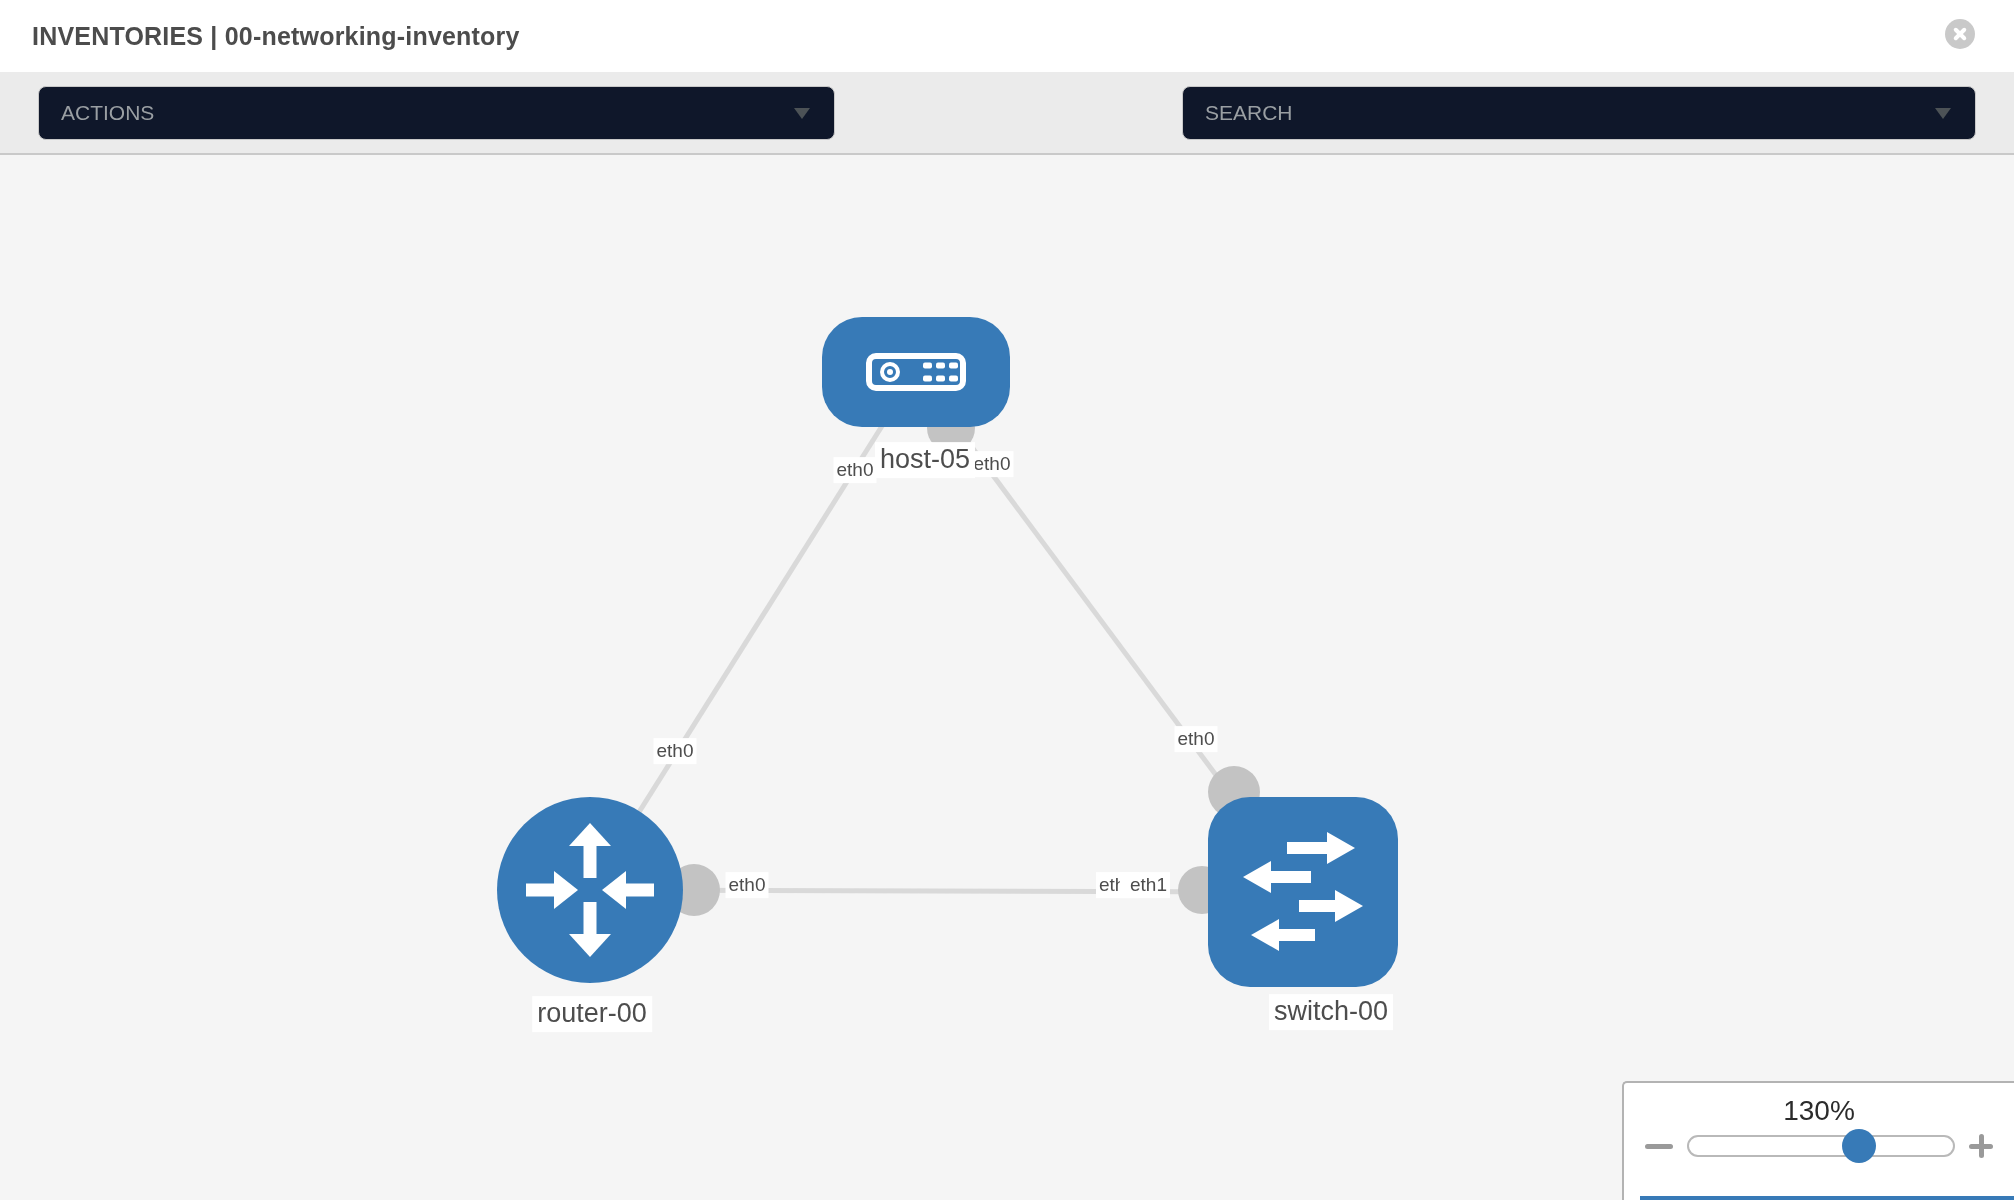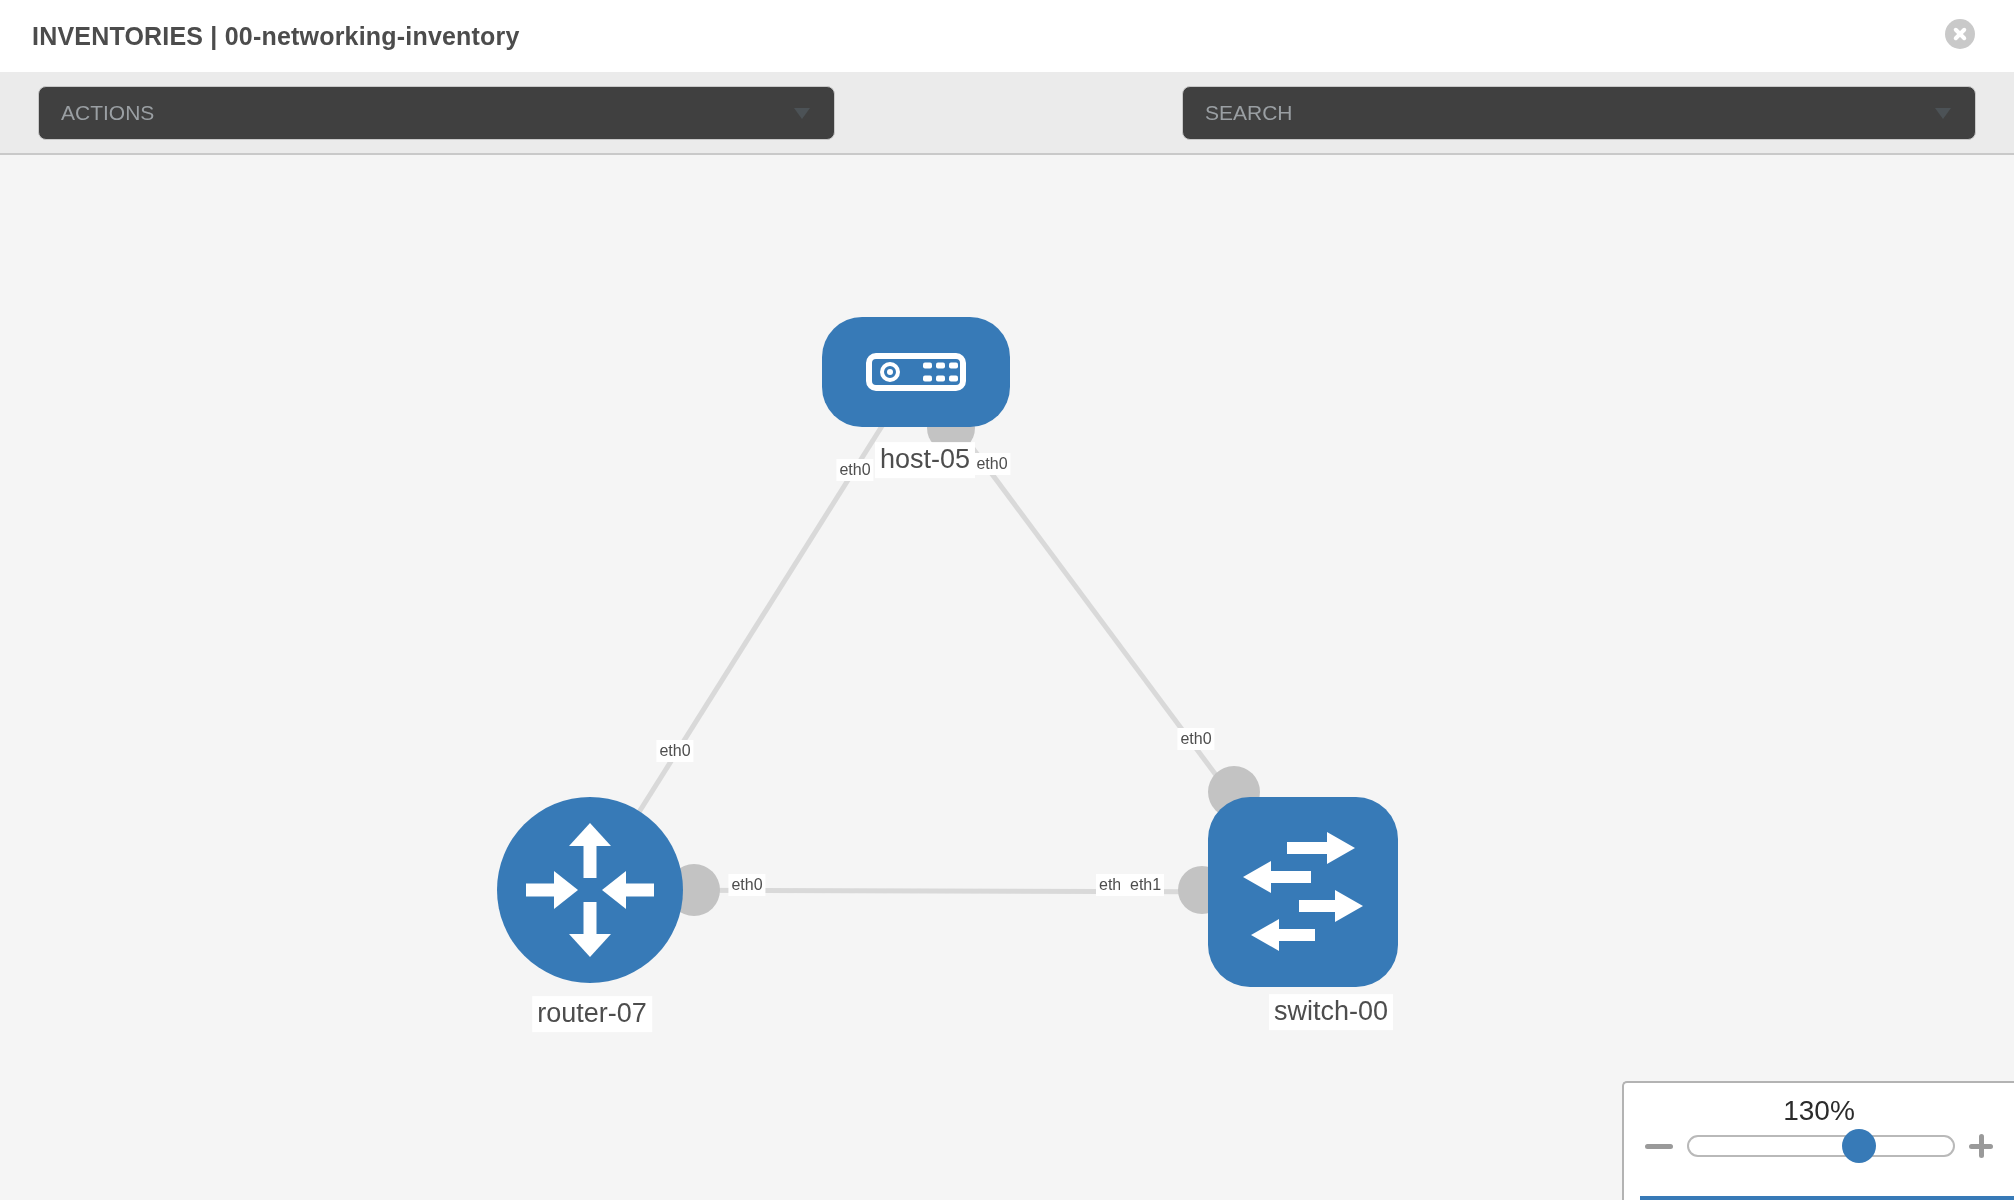--- a/index.html
+++ b/index.html
@@ -13,39 +13,39 @@
   .close-btn { position:absolute; left:1945px; top:19px; width:30px; height:30px;
     border-radius:50%; background:#c9c9c9; cursor:pointer; }
   .close-btn::before, .close-btn::after { content:""; position:absolute; left:7px; top:13px;
     width:16px; height:4px; border-radius:2px; background:#ffffff; }
   .close-btn::before { transform:rotate(45deg); }
   .close-btn::after  { transform:rotate(-45deg); }
 
   
   .toolbar { position:relative; width:100%; height:83px; background:#ebebeb;
     border-bottom:2px solid #c9c9c9; }
-  .select-box { position:absolute; top:14px; height:54px; background:#404040;
+  .select-box { position:absolute; top:14px; height:54px; background:#0f172a;
     border:1px solid #c8c8c8; border-radius:8px; display:flex; align-items:center;
     padding:0 22px; cursor:pointer; }
   .select-box .ph { font-size:21px; color:#9a9fa3; }
   .caret { position:absolute; right:24px; top:50%; margin-top:-5px; width:0; height:0;
     border-left:8px solid transparent; border-right:8px solid transparent;
     border-top:11px solid #4c5256; }
   .actions-box { left:38px; width:797px; }
   .search-box { left:1182px; width:794px; }
   .tool-icon { position:absolute; top:95px; width:38px; height:38px; cursor:pointer; }
   .tool-icon.wrench { left:1046px; }
   .tool-icon.key { left:1116px; }
 
   
   .canvas { position:relative; width:2014px; height:1045px; background:#f5f5f5; }
   .canvas svg.topo { position:absolute; left:0; top:0; }
 
   .iface-label { position:absolute; transform:translate(-50%,-50%);
-    background:#ffffff; color:#4d4d4d; font-size:16px; line-height:1.25;
+    background:#ffffff; color:#4d4d4d; font-size:19px; line-height:1.25;
     padding:1px 3px; white-space:nowrap; z-index:3; }
   .iface-label.anchor-left { transform:translateY(-50%); }
   .iface-label.under { z-index:2; }
   .iface-label.over { z-index:4;padding-left:10px; }
   .node-label { position:absolute; transform:translate(-50%,-50%);
     background:#ffffff; color:#4d4d4d; font-size:27px; line-height:1.25;
     padding:1px 5px; white-space:nowrap; z-index:5; }
 
   
   .zoom-panel { position:absolute; left:1622px; top:926px; right:0; bottom:0;
@@ -170,21 +170,21 @@
 
   <span class="iface-label under" style="left:855px;  top:315px;">eth0</span>
   <span class="iface-label" style="left:992px;  top:309px;">eth0</span>
   <span class="iface-label" style="left:675px;  top:596px;">eth0</span>
   <span class="iface-label" style="left:1196px; top:584px;">eth0</span>
   <span class="iface-label" style="left:747px;  top:730px;">eth0</span>
   <span class="iface-label anchor-left under" style="left:1096px; top:730px;">eth0</span>
   <span class="iface-label anchor-left over" style="left:1120px; top:730px;">eth1</span>
 
   <span class="node-label" style="left:925px;  top:305px;">host-05</span>
-  <span class="node-label" style="left:592px;  top:859px;">router-07</span>
+  <span class="node-label" style="left:592px;  top:859px;">router-00</span>
   <span class="node-label" style="left:1331px; top:857px;">switch-00</span>
 
   <div class="zoom-panel">
     <div class="zoom-pct">130%</div>
     <div class="zoom-row">
       <div class="zoom-minus"></div>
       <div class="zoom-track">
         <div class="zoom-thumb"></div>
       </div>
       <div class="zoom-plus"></div>

